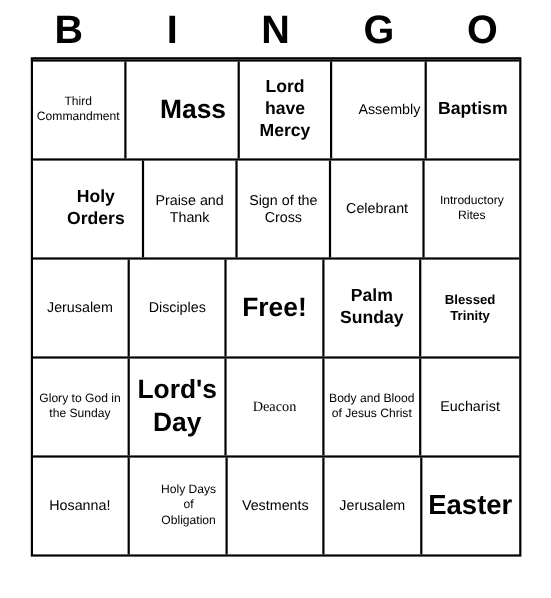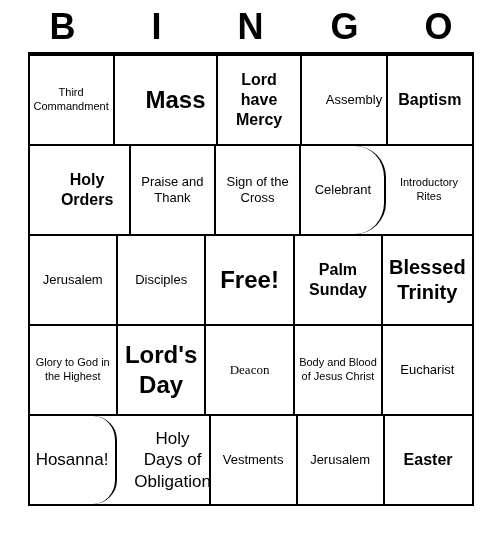--- a/index.html
+++ b/index.html
@@ -71,37 +71,37 @@
       <div class="bingo-cell" style="font-size: 11px;">Third Commandment</div>
       <div class="bingo-cell" style="font-size: 24px; font-weight: bold; margin-left: 20px;">Mass</div>
       <div class="bingo-cell" style="font-size: 16px; font-weight: bold;">Lord have Mercy</div>
       <div class="bingo-cell" style="font-size: 13px; padding-left: 24px;">Assembly</div>
       <div class="bingo-cell" style="font-size: 16px; font-weight: bold;">Baptism</div>
     </div>
     <div class="bingo-row">
       <div class="bingo-cell" style="font-size: 16px; font-weight: bold; margin-left: 16px;">Holy Orders</div>
       <div class="bingo-cell" style="font-size: 13px;">Praise and Thank</div>
       <div class="bingo-cell" style="font-size: 13px;">Sign of the Cross</div>
-      <div class="bingo-cell" style="font-size: 13px; border-radius: 31px;">Celebrant</div>
+      <div class="bingo-cell" style="font-size: 13px;">Celebrant</div>
       <div class="bingo-cell" style="font-size: 11px;">Introductory Rites</div>
     </div>
     <div class="bingo-row">
       <div class="bingo-cell" style="font-size: 13px;">Jerusalem</div>
       <div class="bingo-cell" style="font-size: 13px;">Disciples</div>
       <div class="bingo-cell" style="font-size: 24px; font-weight: bold;">Free!</div>
       <div class="bingo-cell" style="font-size: 16px; font-weight: bold;">Palm Sunday</div>
-      <div class="bingo-cell" style="font-size: 20px; font-weight: bold;">Blessed Trinity</div>
+      <div class="bingo-cell" style="font-size: 12px; font-weight: bold;">Blessed Trinity</div>
     </div>
     <div class="bingo-row">
-      <div class="bingo-cell" style="font-size: 11px;">Glory to God in the Highest</div>
+      <div class="bingo-cell" style="font-size: 11px;">Glory to God in the Sunday</div>
       <div class="bingo-cell" style="font-size: 24px; font-weight: bold;">Lord's Day</div>
       <div class="bingo-cell" style="font-size: 13px; font-family: Liberation Serif, serif;">Deacon</div>
       <div class="bingo-cell" style="font-size: 11px;">Body and Blood of Jesus Christ</div>
       <div class="bingo-cell" style="font-size: 13px;">Eucharist</div>
     </div>
     <div class="bingo-row">
-      <div class="bingo-cell" style="font-size: 17px; border-radius: 24px;">Hosanna!</div>
-      <div class="bingo-cell" style="font-size: 17px; padding-left: 24px;">Holy Days of Obligation</div>
+      <div class="bingo-cell" style="font-size: 13px;">Hosanna!</div>
+      <div class="bingo-cell" style="font-size: 11px; padding-left: 24px;">Holy Days of Obligation</div>
       <div class="bingo-cell" style="font-size: 13px;">Vestments</div>
       <div class="bingo-cell" style="font-size: 13px;">Jerusalem</div>
-      <div class="bingo-cell" style="font-size: 16px; font-weight: bold;">Easter</div>
+      <div class="bingo-cell" style="font-size: 25px; font-weight: bold;">Easter</div>
     </div>
   </div>
 
 </body></html>

